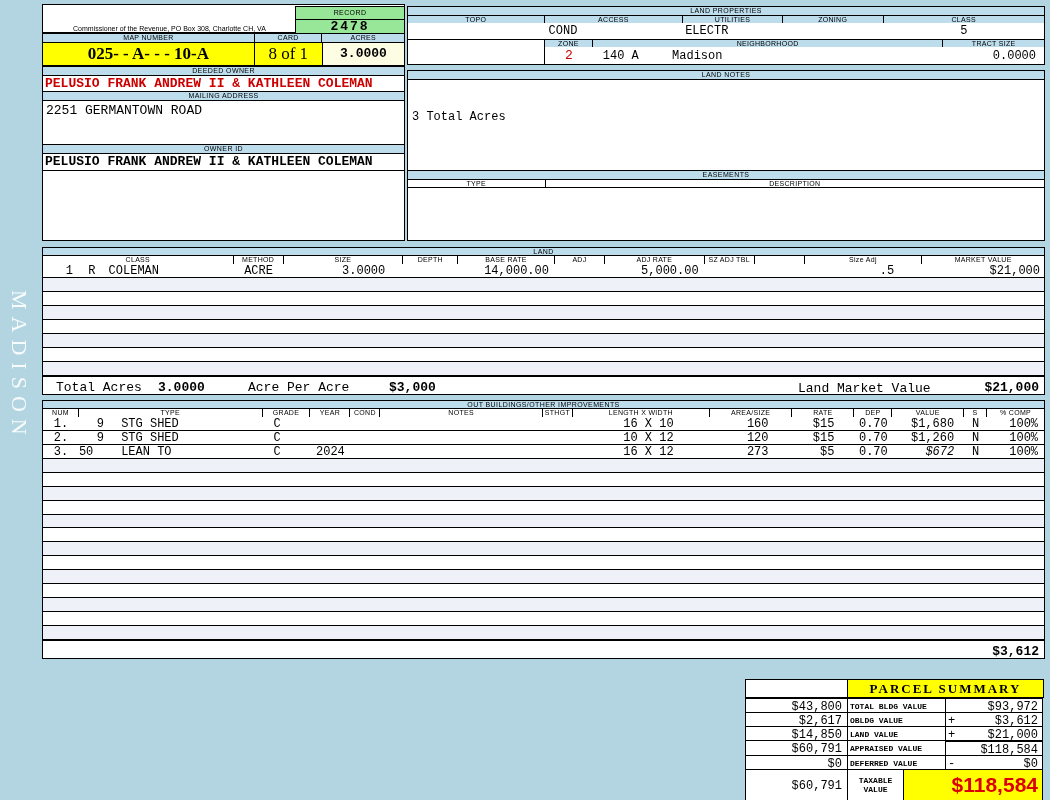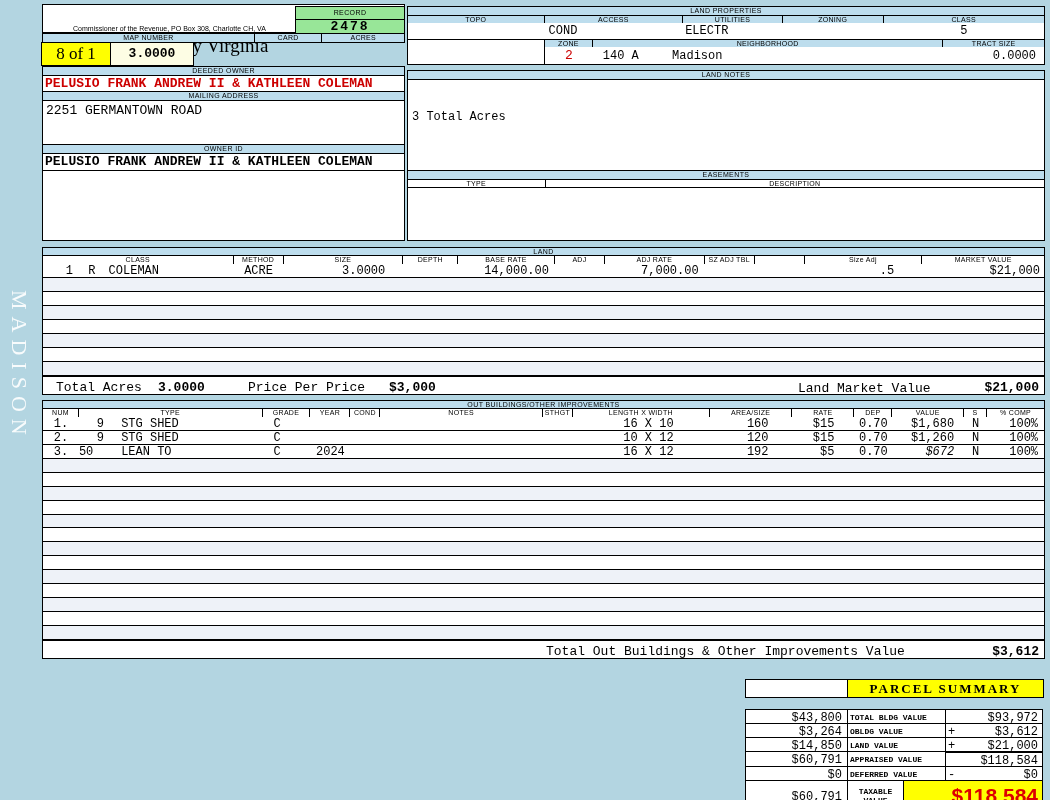--- a/index.html
+++ b/index.html
@@ -64,20 +64,21 @@
   <div class="cell" style="height:12px;background:#98e698;text-align:center;font-size:7px;line-height:11px;letter-spacing:.4px;">RECORD</div>
   <div class="cell mono b" style="height:15px;background:#98e698;text-align:center;font-size:13px;line-height:13px;letter-spacing:2px;margin-top:-1px;">2478</div>
 </div>
 
 <div class="abs hdr-row bluecells" style="left:42px;top:33px;width:363px;height:10px;">
   <div style="width:213px;">MAP NUMBER</div>
   <div style="width:68px;">CARD</div>
   <div style="width:82px;">ACRES</div>
 </div>
 <div class="abs" style="left:42px;top:42px;width:363px;height:24px;display:flex;">
+  <div class="cell serif b yellow" style="width:213px;text-align:center;font-size:17px;line-height:22px;">025-  - A-  -   - 10-A</div>
   <div class="cell serif yellow" style="width:68px;margin-left:-1px;text-align:center;font-size:17px;line-height:22px;">8 of 1</div>
   <div class="cell mono b" style="width:82px;margin-left:-1px;background:#fdfde4;text-align:center;font-size:13px;line-height:22px;">3.0000</div>
 </div>
 
 <div class="abs bar" style="left:42px;top:66px;width:363px;height:10px;">DEEDED OWNER</div>
 <div class="abs cell mono b red" style="left:42px;top:75px;width:363px;height:17px;font-size:13px;line-height:15px;padding-left:2px;white-space:nowrap;">PELUSIO FRANK ANDREW II &amp; KATHLEEN COLEMAN</div>
 
 <div class="abs bar" style="left:42px;top:91px;width:363px;height:10px;">MAILING ADDRESS</div>
 <div class="abs cell" style="left:42px;top:100px;width:363px;height:45px;">
   <div class="mono" style="font-size:13px;padding:2px 0 0 3px;">2251 GERMANTOWN ROAD</div>
@@ -147,39 +148,39 @@
   <div style="width:191px;padding-top:1px;">
     <span style="display:inline-block;width:30px;text-align:right;">1</span>
     <span style="padding-left:8px;">R</span>
     <span style="padding-left:6px;">COLEMAN</span>
   </div>
   <div class="c" style="width:50px;padding-top:1px;">ACRE</div>
   <div class="r" style="width:120px;padding:1px 18px 0 0;">3.0000</div>
   <div style="width:55px;"></div>
   <div class="r" style="width:97px;padding:1px 6px 0 0;">14,000.00</div>
   <div style="width:50px;"></div>
-  <div class="r" style="width:100px;padding:1px 6px 0 0;">7,000.00</div>
+  <div class="r" style="width:100px;padding:1px 6px 0 0;">5,000.00</div>
   <div style="width:50px;"></div>
   <div style="width:50px;"></div>
   <div class="r" style="width:118px;padding:1px 28px 0 0;">.5</div>
   <div class="r" style="width:122px;padding:1px 4px 0 0;">$21,000</div>
 </div>
 <div class="abs stripes" style="left:42px;top:278px;width:1003px;height:98px;">
   <div style="height:14px;"></div>
   <div style="height:14px;"></div>
   <div style="height:14px;"></div>
   <div style="height:14px;"></div>
   <div style="height:14px;"></div>
   <div style="height:14px;"></div>
   <div style="height:14px;"></div>
 </div>
 <div class="abs cell" style="left:42px;top:376px;width:1003px;height:19px;">
   <span class="abs mono" style="left:13px;top:3px;font-size:13px;">Total Acres</span>
   <span class="abs mono b" style="left:115px;top:3px;font-size:13px;">3.0000</span>
-  <span class="abs mono" style="left:205px;top:3px;font-size:13px;">Price Per Price</span>
+  <span class="abs mono" style="left:205px;top:3px;font-size:13px;">Acre Per Acre</span>
   <span class="abs mono b" style="left:346px;top:3px;font-size:13px;">$3,000</span>
   <span class="abs mono" style="left:755px;top:4px;font-size:13px;text-align:center;">Land Market Value</span>
   <span class="abs mono b" style="right:5px;top:3px;font-size:13px;">$21,000</span>
 </div>
 
 <div class="abs bar" style="left:42px;top:400px;width:1003px;height:9px;">OUT BUILDINGS/OTHER IMPROVEMENTS</div>
 <div class="abs hdr-row" style="left:42px;top:408px;width:1003px;height:10px;">
   <div style="width:36px;">NUM</div>
   <div style="width:184px;">TYPE</div>
   <div style="width:48px;">GRADE</div>
@@ -239,21 +240,21 @@
   <div style="width:184px;padding-top:1px;">
     <span style="display:inline-block;width:25px;text-align:left;">50</span>
     <span style="padding-left:10px;">LEAN TO</span>
   </div>
   <div style="width:48px;padding:1px 0 0 11px;">C</div>
   <div class="c" style="width:40px;padding-top:1px;">2024</div>
   <div style="width:30px;"></div>
   <div style="width:163px;"></div>
   <div style="width:30px;"></div>
   <div class="r" style="width:137px;padding:1px 36px 0 0;">16 X 12</div>
-  <div class="r" style="width:83px;padding:1px 24px 0 0;">192</div>
+  <div class="r" style="width:83px;padding:1px 24px 0 0;">273</div>
   <div class="r" style="width:62px;padding:1px 20px 0 0;">$5</div>
   <div class="c" style="width:38px;padding-top:1px;">0.70</div>
   <div class="r" style="width:72px;padding:1px 10px 0 0;font-style:italic;">$672</div>
   <div class="c" style="width:23px;padding-top:1px;">N</div>
   <div class="r" style="width:57px;padding:1px 6px 0 0;">100%</div>
 </div>
 
 <div class="abs stripes" style="left:42px;top:459px;width:1003px;height:181px;">
   <div style="height:13.9px;"></div>
   <div style="height:13.9px;"></div>
@@ -263,39 +264,38 @@
   <div style="height:13.9px;"></div>
   <div style="height:13.9px;"></div>
   <div style="height:13.9px;"></div>
   <div style="height:13.9px;"></div>
   <div style="height:13.9px;"></div>
   <div style="height:13.9px;"></div>
   <div style="height:13.9px;"></div>
   <div style="height:13.9px;"></div>
 </div>
 <div class="abs cell" style="left:42px;top:640px;width:1003px;height:19px;">
-  <span class="abs mono" style="left:503px;top:3px;font-size:13px;">Total Out Buildings &amp; Other Improvements Value</span>
   <span class="abs mono b" style="right:5px;top:3px;font-size:13px;">$3,612</span>
 </div>
 
 <div class="abs" style="left:746px;top:680px;width:301px;">
-  <div class="ps-row" style="height:30px;">
+  <div class="ps-row" style="height:19px;">
     <div class="ps-prior" style="height:19px;"></div>
     <div class="yellow serif b" style="width:197px;height:19px;border:1px solid #000;margin-left:-1px;text-align:center;font-size:13px;line-height:18px;letter-spacing:2px;">PARCEL SUMMARY</div>
   </div>
   <div class="ps-row" style="height:14px;">
     <div class="ps-prior">$43,800</div>
     <div class="ps-label">TOTAL BLDG VALUE</div>
     <div class="ps-val">
         <span class="sign"></span>
         <span class="v">$93,972</span>
       </div>
   </div>
   <div class="ps-row" style="height:14px;">
-    <div class="ps-prior">$3,264</div>
+    <div class="ps-prior">$2,617</div>
     <div class="ps-label">OBLDG VALUE</div>
     <div class="ps-val">
         <span class="sign">+</span>
         <span class="v">$3,612</span>
       </div>
   </div>
   <div class="ps-row" style="height:14px;">
     <div class="ps-prior">$14,850</div>
     <div class="ps-label">LAND VALUE</div>
     <div class="ps-val">

